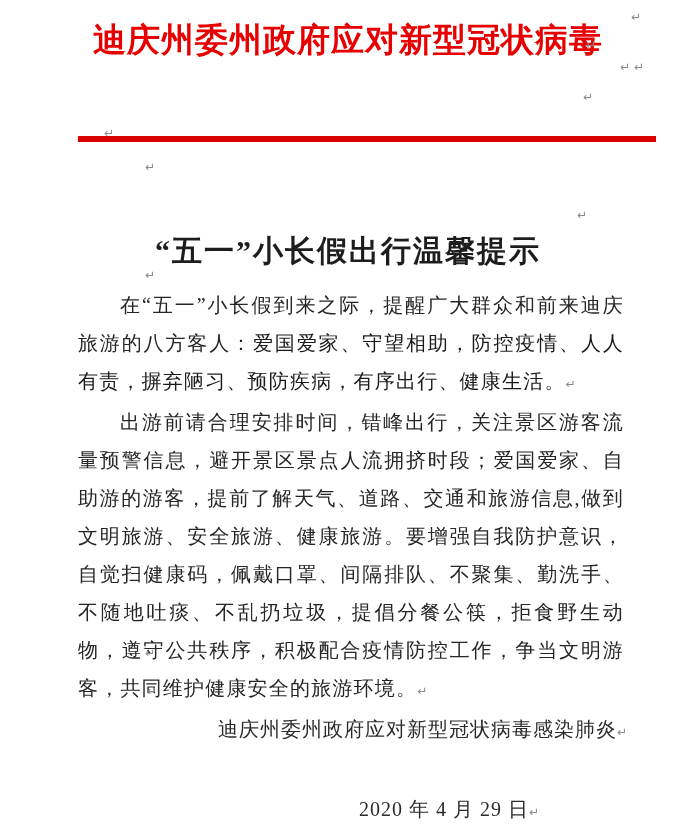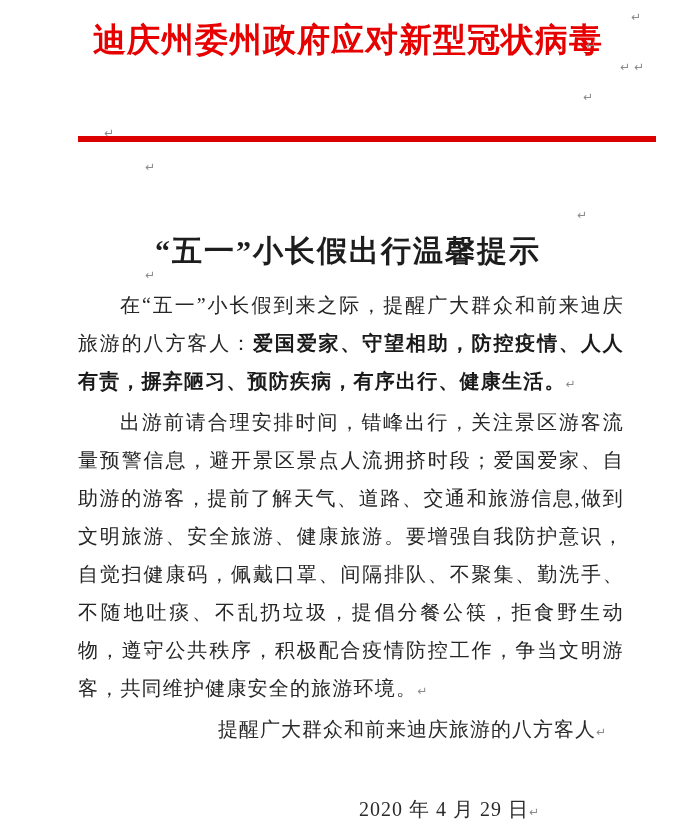--- a/index.html
+++ b/index.html
@@ -59,21 +59,21 @@
     font-size: 20px;
     line-height: 38px;
     letter-spacing: 1.2px;
     text-align: justify;
     color: #262626;
   }
   .body-text p {
     text-indent: 42px;
     margin: 0;
   }
-  .body-text .bold { font-weight: bold; color: #1a1a1a; }
+  .body-text .bold { font-weight: normal; color: #1a1a1a; }
   
   .sig-line {
     position: absolute;
     text-align: center;
     font-size: 20px;
     letter-spacing: 1px;
     color: #2b2b2b;
     white-space: nowrap;
   }
   .sig-1 { left: 218px; width: 372px; top: 716px; }
@@ -116,16 +116,16 @@
   <span class="pm abs" style="left:145px; top:268px;">↵</span>
 
   <div class="body-text">
     <p><span>在“五一”小长假到来之际，提醒广大群众和前来迪庆旅游的八方客人：</span><span class="bold">爱国爱家、守望相助，防控疫情、人人有责，摒弃陋习、预防疾病，有序出行、健康生活。</span><span class="pm">↵</span></p>
     <p><span>出游前请合理安排时间，错峰出行，关注景区游客流量预警信息，避开景区景点人流拥挤时段；爱国爱家、自助游的游客，提前了解天气、道路、交通和旅游信息,做到文明旅游、安全旅游、健康旅游。要增强自我防护意识，自觉扫健康码，佩戴口罩、间隔排队、不聚集、勤洗手、不随地吐痰、不乱扔垃圾，提倡分餐公筷，拒食野生动物，遵守公共秩序，积极配合疫情防控工作，争当文明游客，共同维护健康安全的旅游环境。</span><span class="pm">↵</span></p>
   </div>
 
   <span class="pm abs" style="left:145px; top:646px;">↵</span>
   <span class="pm abs" style="left:147px; top:684px;">↵</span>
 
-  <div class="sig-line sig-1"><span>提醒广大群众和前来迪庆旅游的八方客人</span><span class="pm">↵</span></div>
+  <div class="sig-line sig-1"><span>迪庆州委州政府应对新型冠状病毒感染肺炎</span><span class="pm">↵</span></div>
   <div class="sig-line sig-3"><span>2020 年 4 月 29 日</span><span class="pm">↵</span></div>
 
 </div>
 
 </body></html>

